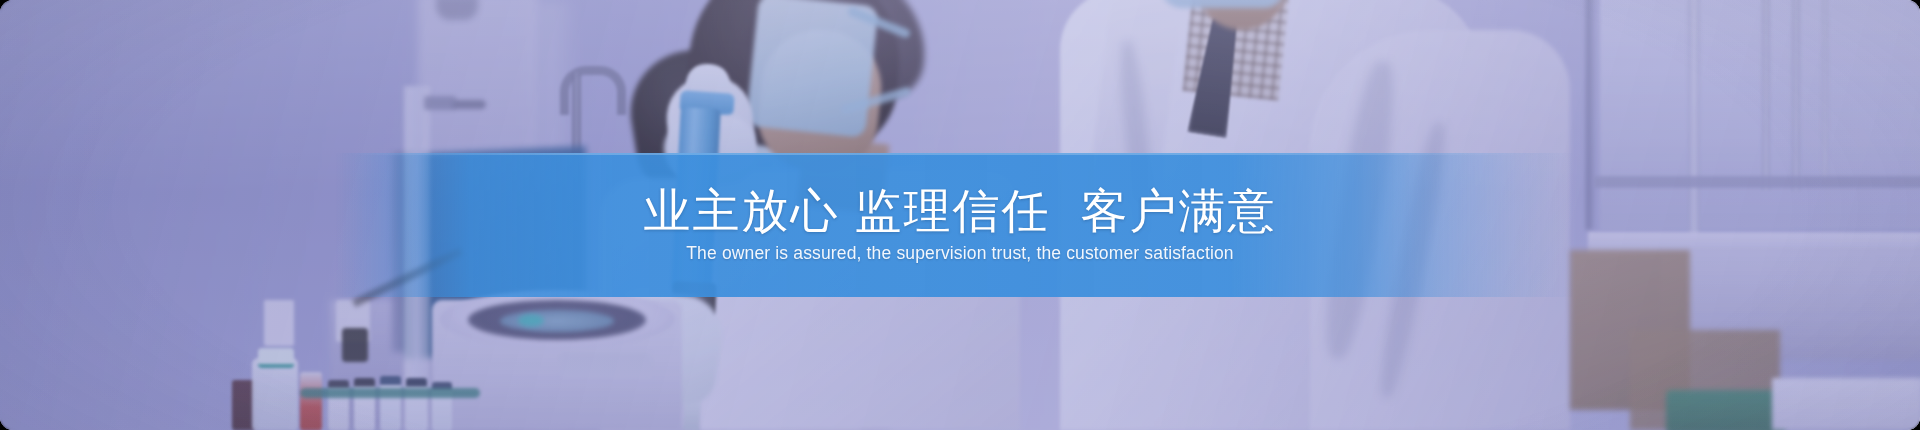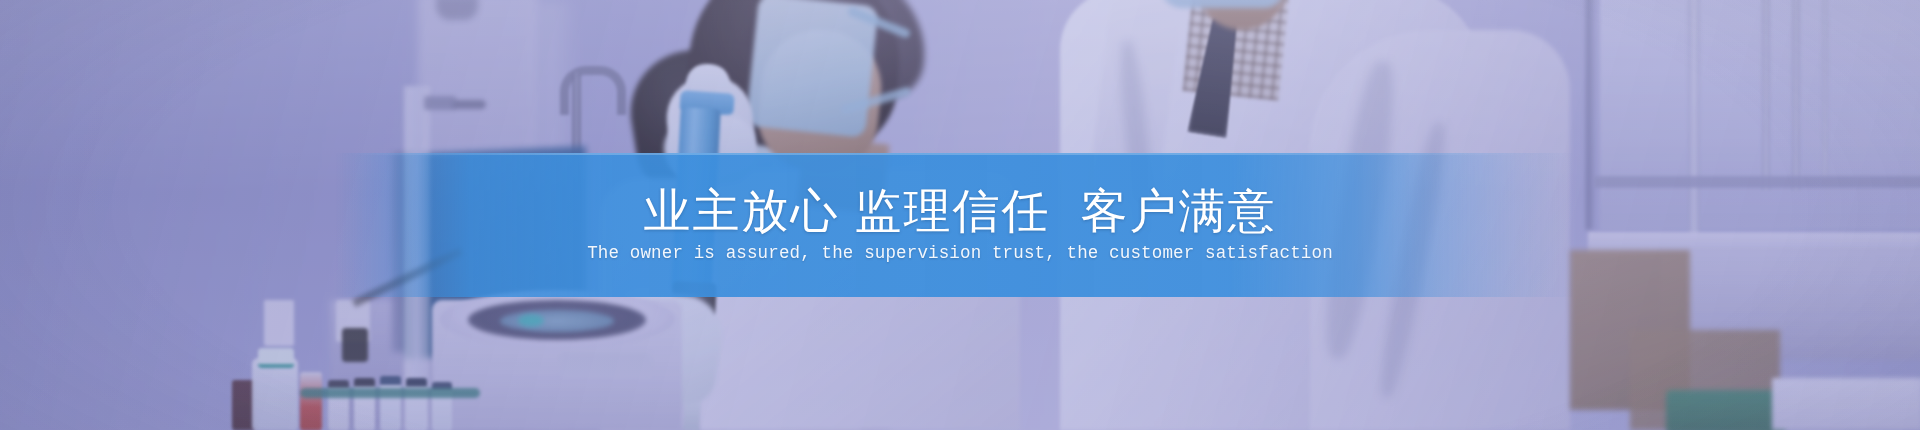--- a/index.html
+++ b/index.html
@@ -2,20 +2,21 @@
 <html><head>
 <meta charset="utf-8">
 <style>
   html,body{margin:0;padding:0;background:#000;}
   #stage{
     position:relative;
     width:1920px;height:430px;
     overflow:hidden;
     font-family:"Liberation Sans","DejaVu Sans",sans-serif;
     background:#8b8ec9;
+    border-radius:13px;
   }
 
   
   .layer{position:absolute;}
 
   
   #wall{
     left:0;top:0;width:1920px;height:430px;
     background:
       linear-gradient(100deg,#9fa2cf 0%,#a8aad6 18%,#b3b4dc 34%,#c3c3e4 46%,#cdcae8 58%,#c8c6e5 70%,#b9bade 84%,#aeb0d8 100%);
@@ -433,21 +434,20 @@
   }
   #subline{
     color:#f2f7fd;
     font-size:17.5px;
     line-height:1.3;
     font-weight:400;
     letter-spacing:.15px;
     white-space:pre;
     text-shadow:0 1px 2px rgba(20,50,90,.28);
     margin:0;
-    font-family:Liberation Mono, monospace;
   }
 </style>
 </head>
 <body>
 
 <div id="stage">
 
   <div class="layer" id="wall"></div>
   <div class="layer" id="wall-seam"></div>
   <div class="layer" id="cabinet"></div>

